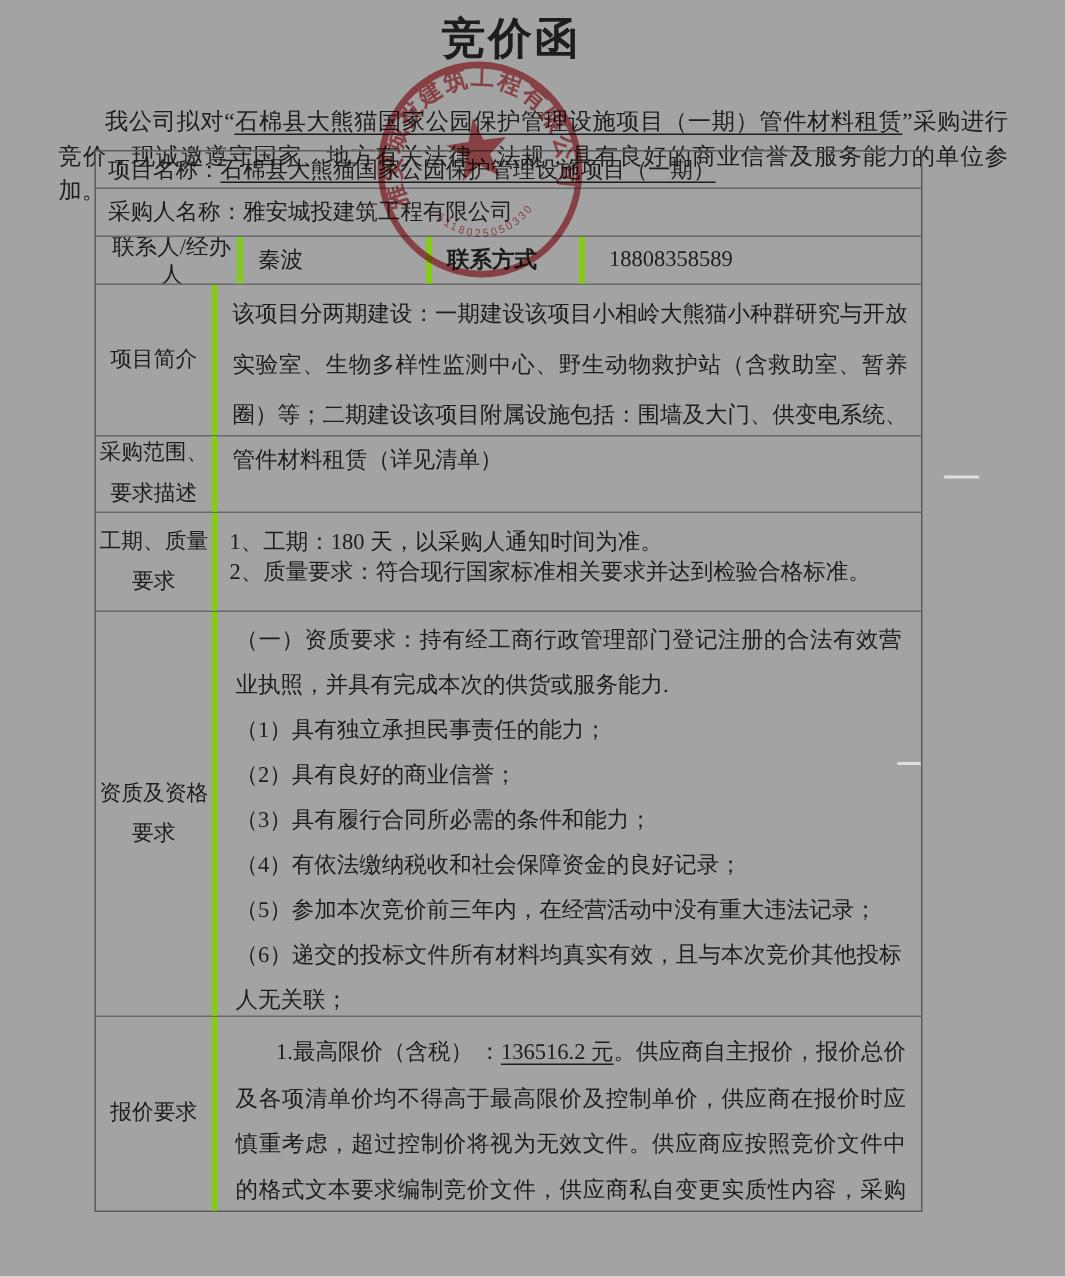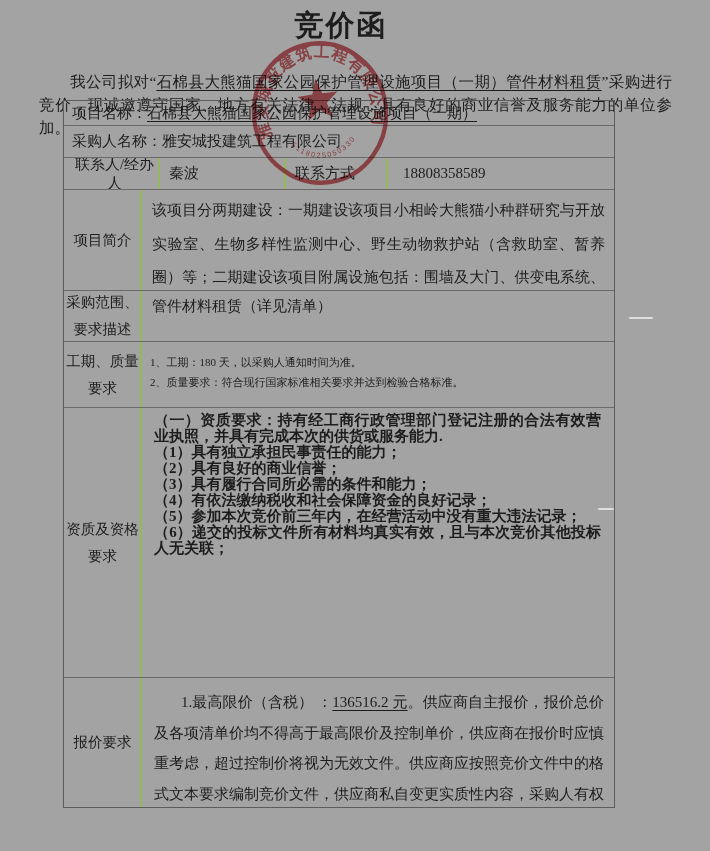--- a/index.html
+++ b/index.html
@@ -25,44 +25,44 @@
   .doc-table{
     position:absolute;left:63px;top:100px;width:552px;
     border:1px solid #5c5c5c;
     box-sizing:border-box;
     background:transparent;
     font-size:15px;
   }
   .trow{display:flex;box-sizing:border-box;border-top:1px solid #6a6a6a;}
   .trow:first-child{border-top:none;}
   .cell{box-sizing:border-box;overflow:hidden;}
-  .cell + .cell{border-left:1px solid #84cc16;}
+  .cell + .cell{border-left:4px solid #84cc16;}
 
   .r1{height:24px;} .r2{height:32px;} .r3{height:32px;} .r4{height:101px;}
   .r5{height:51px;} .r6{height:66px;} .r7{height:270px;} .r8{height:31px;} .r9{height:130px;}
 
   .fullcell{flex:1;display:flex;align-items:center;padding-left:8px;}
 
   .c-contact-label{width:94px;display:flex;align-items:center;padding-left:7px;text-align:center;}
   .c-contact-name{width:126px;display:flex;align-items:center;padding-left:10px;}
-  .c-contact-way{width:102px;display:flex;align-items:center;padding-left:10px;}
+  .c-contact-way{width:102px;display:flex;align-items:center;padding-left:10px;font-weight:bold;}
   .c-contact-phone{flex:1;display:flex;align-items:center;padding-left:16px;}
 
   .labelcell{
     width:77px;display:flex;flex-direction:column;justify-content:center;align-items:center;
     text-align:center;font-size:14.5px;line-height:27px;flex-shrink:0;
   }
   .labelcell.top{justify-content:flex-start;align-items:flex-start;text-align:left;padding:0 0 0 6px;line-height:15.5px;padding-top:2px;}
   .contentcell{flex:1;}
 
   .brief-text{padding:4px 9px 0 10px;line-height:33.5px;text-align:justify;margin:0;}
   .scope-text{padding:6px 0 0 10px;margin:0;}
-  .period-text{padding:11px 0 0 8px;line-height:19.5px;font-size:11px;margin:0;}
+  .period-text{padding:11px 0 0 8px;line-height:19.5px;font-size:15px;margin:0;}
   .qual-list{padding:4px 13px 0 12px;margin:0;}
-  .qual-list p{margin:0;line-height:16px;text-align:justify;font-weight:bold;}
+  .qual-list p{margin:0;line-height:30px;text-align:justify;}
   .publish-text{padding:1px 6px 0 8px;line-height:15.5px;font-size:14px;margin:0;text-align:justify;}
   .quote-text{padding:9px 10px 0 12px;line-height:30.5px;text-align:justify;text-indent:1.8em;margin:0;}
 
   .seal{
     position:absolute;left:249px;top:38px;width:142px;height:150px;
     opacity:.82;mix-blend-mode:multiply;transform:rotate(-8deg);
     pointer-events:none;
   }
 
   .smudge{position:absolute;background:#dedede;border-radius:1px;}

